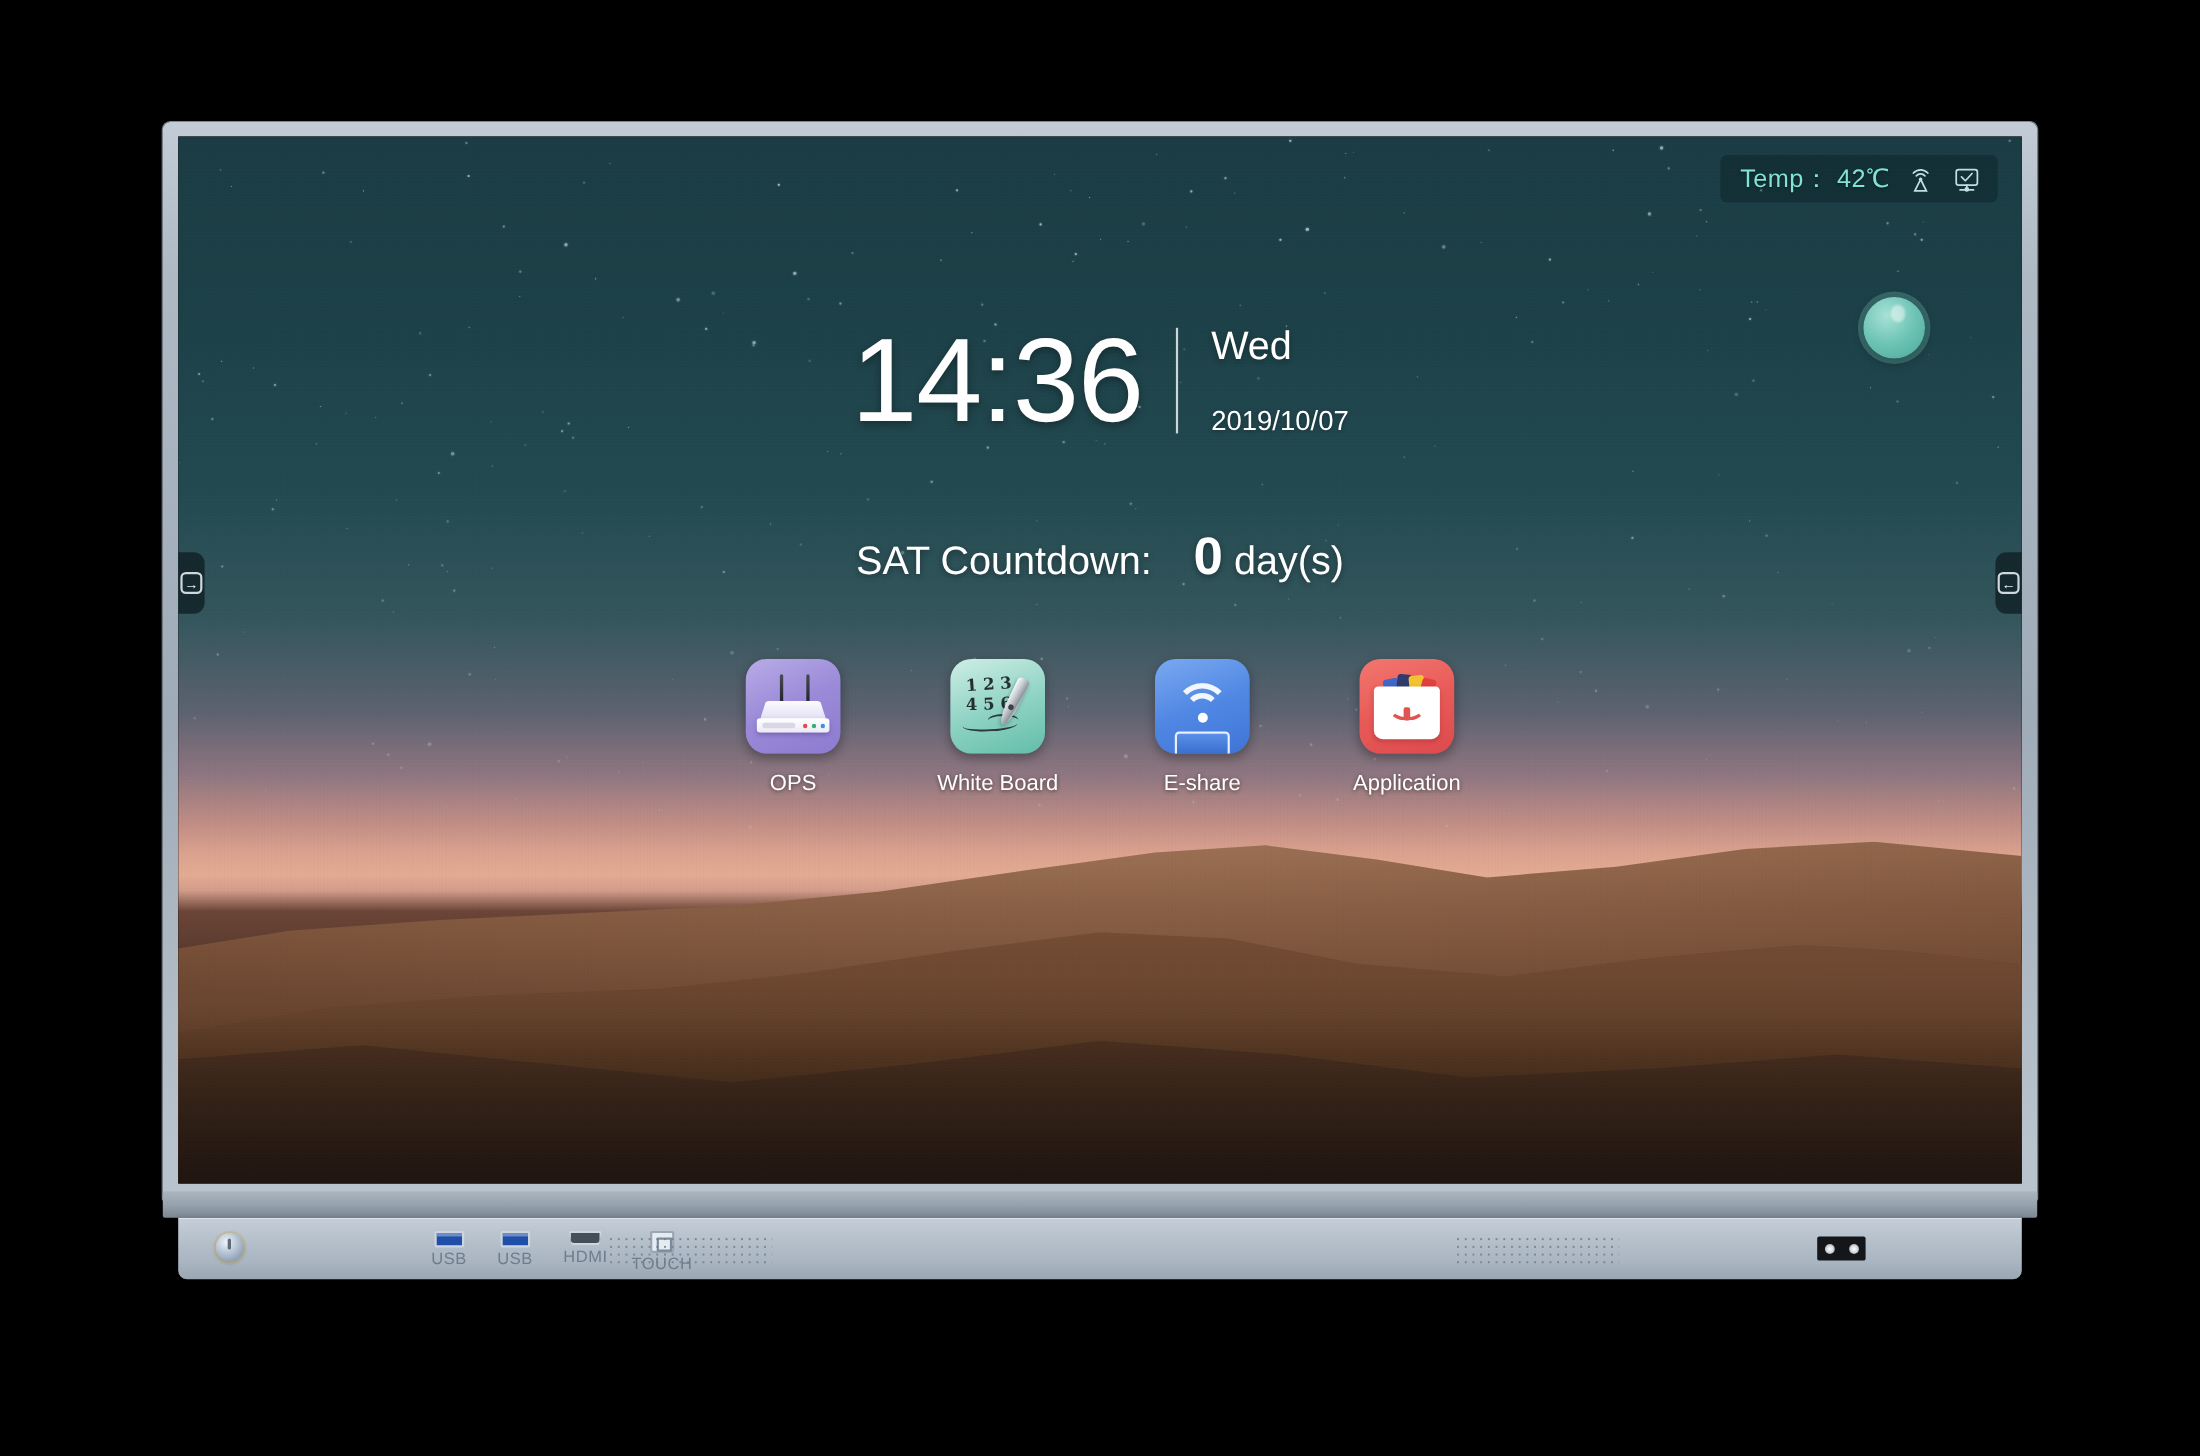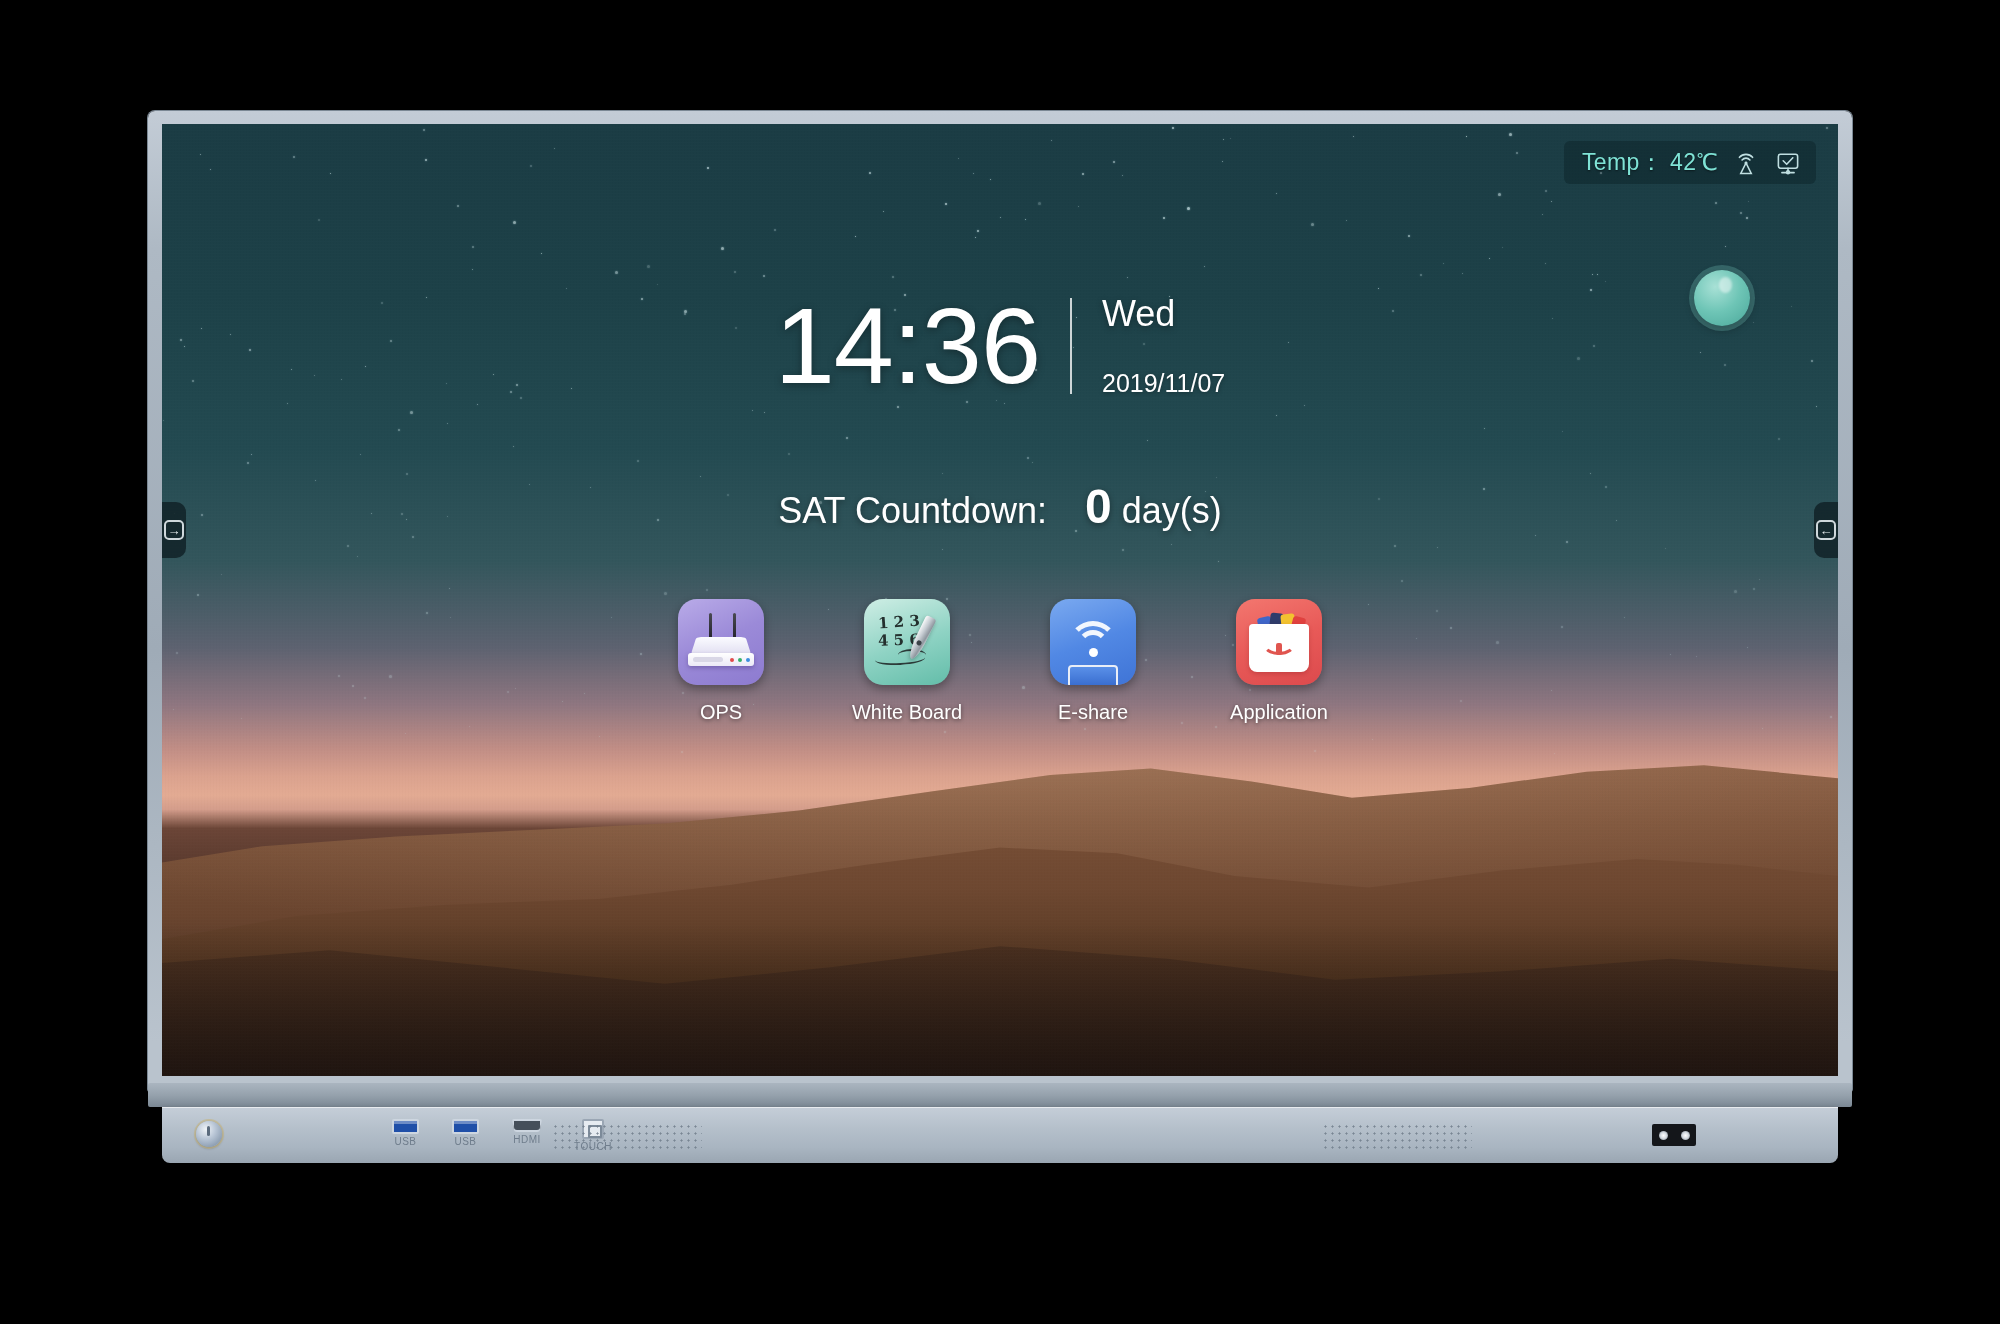--- a/index.html
+++ b/index.html
@@ -329,21 +329,21 @@
   #power-btn {
     position:absolute; left:34px; top:14px; width:26px; height:26px; border-radius:50%;
     background: radial-gradient(circle at 38% 32%, #f0f4f8 0%, #b9c6d6 40%, #8fa0b4 75%, #cfd8e2 100%);
     box-shadow: 0 0 0 2px rgba(200,180,120,.55), 0 1px 3px rgba(0,0,0,.4);
   }
   #power-btn::after {
     content:""; position:absolute; left:11px; top:5px; width:3px; height:10px;
     background:#5b6b7d; border-radius:2px;
   }
   .port { position:absolute; top:12px; display:flex; flex-direction:column; align-items:center; }
-  .port-lbl { margin-top:2px; font-size:10px; color:#6f7d8c; letter-spacing:.5px; }
+  .port-lbl { margin-top:2px; font-size:15px; color:#6f7d8c; letter-spacing:.5px; }
   .usb-sym {
     width:27px; height:15px; background:#1f4fa8;
     border:2px solid #cdd6e0; border-radius:2px;
     box-shadow: inset 0 3px 0 rgba(255,255,255,.35);
   }
   .hdmi-sym {
     width:30px; height:13px; background:linear-gradient(180deg,#5a646f,#2c3views 0%);
     background:#454f5a;
     border:2px solid #cdd6e0; border-radius:2px 2px 5px 5px;
     clip-path: polygon(0% 0%, 100% 0%, 92% 100%, 8% 100%);
@@ -681,21 +681,21 @@
         </div>
         <div class="side-tab" id="side-tab-right">
           <span class="tab-key">←</span>
         </div>
 
         <div id="clock-row">
           <div id="clock-time">14:36</div>
           <div id="clock-divider"></div>
           <div id="clock-right">
             <div id="clock-weekday">Wed</div>
-            <div id="clock-date">2019/11/07</div>
+            <div id="clock-date">2019/10/07</div>
           </div>
         </div>
 
         <div id="countdown">
           <span id="countdown-label">SAT Countdown:</span>
           <span id="countdown-value">0</span>
           <span id="countdown-unit">day(s)</span>
         </div>
 
         <div id="dock">

